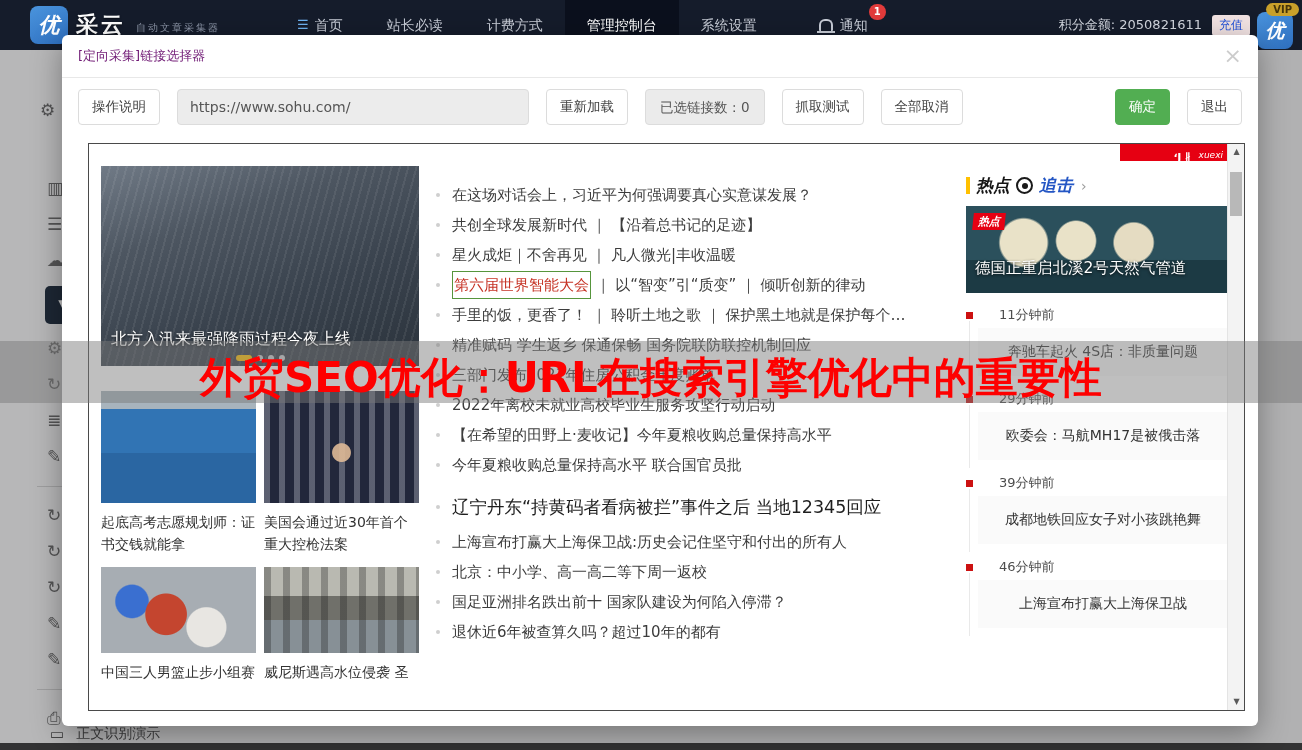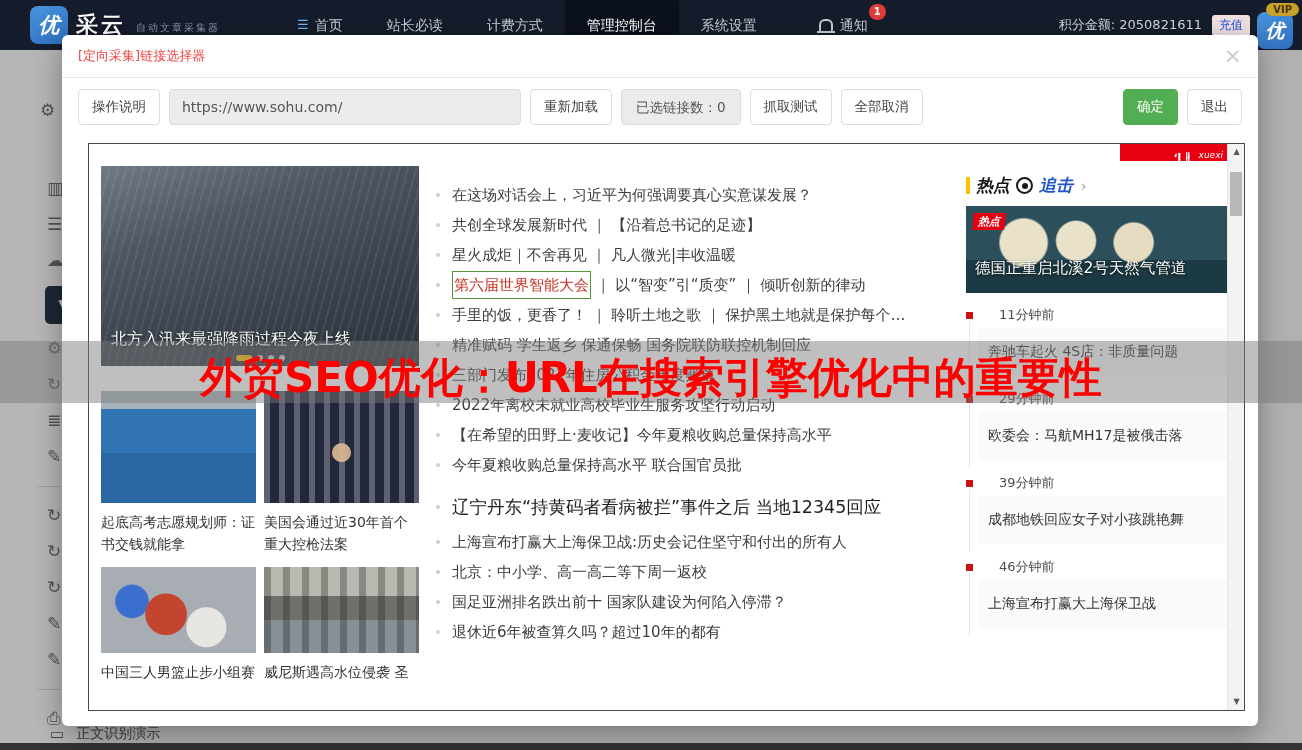--- a/index.html
+++ b/index.html
@@ -35,23 +35,23 @@
   .side-ic.sel{width:38px;height:38px;background:#1f2d3d;border-radius:5px;color:#fff;font-size:15px;display:flex;align-items:center;justify-content:center;margin-left:-2px;}
   .side-div{width:46px;height:1px;background:#cfcfcf;margin:4px 0 18px -10px;}
   .demo-row{position:absolute;left:50px;top:725px;display:flex;align-items:center;gap:12px;color:#4a4a4a;font-size:14px;z-index:1;}
   .demo-ic{font-size:15px;color:#555;}
   .bottom-bar{position:absolute;left:0;top:743px;width:1302px;height:7px;background:#3d3d3d;z-index:1;}
   .dim{position:absolute;left:0;top:0;width:1302px;height:750px;background:rgba(25,25,28,.27);z-index:10;}
 
   
   .modal{position:absolute;left:62px;top:35px;width:1196px;height:691px;background:#fff;border-radius:6px;box-shadow:0 8px 30px rgba(0,0,0,.35);z-index:30;}
   .m-head{height:42px;display:flex;align-items:center;padding:0 16px;border-bottom:1px solid #e8e8e8;}
-  .m-title{font-size:13px;color:#ef4444;text-align:center;}
+  .m-title{font-size:13px;color:#701a75;text-align:center;}
   .m-close{margin-left:auto;font-size:22px;color:#ccc;cursor:pointer;line-height:1;}
-  .m-toolbar{display:flex;align-items:center;gap:9px;padding:11px 16px;}
+  .m-toolbar{display:flex;align-items:center;gap:17px;padding:11px 16px;}
   .btn{height:36px;border:1px solid #dcdcdc;border-radius:4px;background:#fff;color:#444;font-size:13.5px;padding:0 13px;font-family:inherit;cursor:pointer;}
   .btn-ok{background:#52ae52;border-color:#52ae52;color:#fff;}
   .url-input{width:352px;height:36px;box-sizing:border-box;background:#ececec;border:1px solid #dcdcdc;border-radius:4px;color:#555;font-size:14px;padding:0 12px;font-family:inherit;}
   .count-box{height:34px;line-height:34px;background:#ebebeb;border:1px solid #dcdcdc;border-radius:4px;color:#555;font-size:13.5px;padding:0 14px;}
   .tb-spacer{flex:1;}
 
   
   .webview{position:relative;margin:7px 13px 0 26px;height:566px;border:1px solid #4a4a4a;background:#fff;overflow:hidden;}
   .wv-banner{position:absolute;top:0;right:17px;width:107px;height:17px;background:#e60012;color:#fff;display:flex;align-items:flex-end;justify-content:flex-end;padding:0 4px 1px 0;box-sizing:border-box;overflow:hidden;}
   .wv-banner .frag{font-size:11px;font-weight:bold;transform:translateY(4px);margin-right:8px;}
@@ -76,21 +76,21 @@
   .img-basketball{background:radial-gradient(circle at 42% 55%,#c4452f 0 20%,transparent 21%),radial-gradient(circle at 68% 70%,#e8e6e2 0 16%,transparent 17%),radial-gradient(circle at 20% 40%,#3a6fd0 0 12%,transparent 13%),#a7adb3;}
   .img-venice{background:repeating-linear-gradient(90deg,rgba(25,25,25,.30) 0 7px,transparent 7px 19px),linear-gradient(#b9b9b1 0 34%,#70706a 34% 62%,#879096 62% 100%);}
 
   .col-mid{position:absolute;left:345px;top:36px;width:535px;}
   .news-item{position:relative;line-height:30px;font-size:15px;color:#3c3c3c;white-space:nowrap;padding-left:18px;cursor:pointer;}
   .news-item::before{content:'';position:absolute;left:2px;top:13px;width:4px;height:4px;border-radius:2px;background:#cfcfcf;}
   .news-item.lead{font-size:17.5px;color:#1e1e1e;line-height:40px;margin-top:7px;}
   .news-item.lead::before{top:18px;}
   .news-hl{color:#c63325;border:1px solid #56953c;padding:4px 1px;}
 
-  .col-right{position:absolute;left:877px;top:30px;width:262px;}
+  .col-right{position:absolute;left:877px;top:30px;width:262px;text-align:center;}
   .hot-head{display:flex;align-items:center;gap:6px;cursor:pointer;}
   .hh-bar{width:4px;height:17px;background:#ffc000;}
   .hh-black{font-size:17px;font-weight:bold;font-style:italic;color:#151515;}
   .hh-target{width:13px;height:13px;border:2px solid #1a1a1a;border-radius:50%;position:relative;}
   .hh-target::after{content:'';position:absolute;left:3.5px;top:3.5px;width:6px;height:6px;border-radius:50%;background:#1a1a1a;}
   .hh-blue{font-size:17px;font-weight:bold;font-style:italic;color:#2456c4;}
   .hh-chev{color:#9a9a9a;font-size:14px;margin-left:2px;}
   .hot-card{position:relative;margin-top:9px;width:262px;height:87px;background:radial-gradient(circle at 22% 42%,#e9e2c8 0 11%,transparent 12%),radial-gradient(circle at 42% 40%,#e9e2c8 0 12%,transparent 13%),radial-gradient(circle at 64% 42%,#e5dcc2 0 11%,transparent 12%),linear-gradient(#2b505c 0 62%,#1c3a44 62% 100%);cursor:pointer;overflow:hidden;}
   .hot-badge{position:absolute;left:7px;top:7px;background:#e60012;color:#fff;font-size:11px;font-style:italic;font-weight:bold;padding:1px 5px;transform:skewX(-6deg);}
   .hot-card-title{position:absolute;left:9px;bottom:14px;color:#fff;font-size:15.5px;text-shadow:0 1px 3px rgba(0,0,0,.85);}

